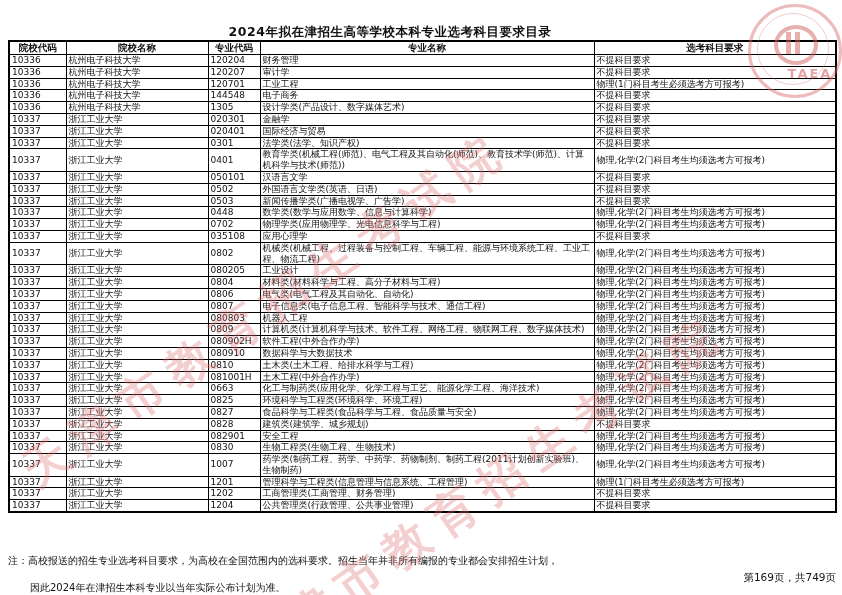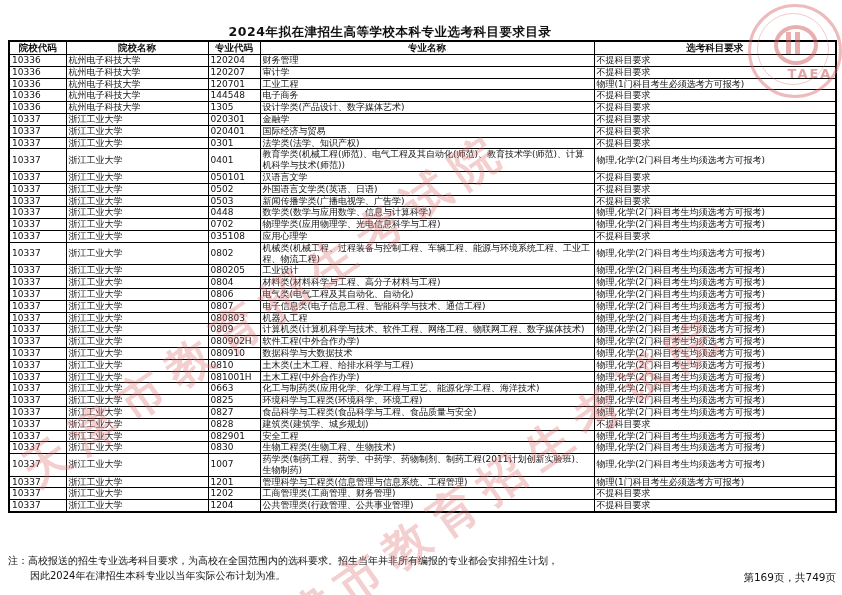--- a/index.html
+++ b/index.html
@@ -64,21 +64,21 @@
   .seal-label{position:absolute;left:18px;top:62px;width:88px;text-align:center;
     font-size:13px;font-weight:bold;color:rgba(205,90,90,0.55);letter-spacing:2px;}
   
   .brand{
     position:absolute;left:606px;top:530px;
     font-size:30px;font-weight:bold;letter-spacing:5px;
     color:#e6e6e6;-webkit-text-stroke:1.2px #b9b9b9;
     z-index:7;pointer-events:none;white-space:nowrap;
   }
   .note{position:absolute;left:8px;top:553px;font-size:10px;line-height:15px;width:640px;}
-  .note .l2{padding-left:22px;}
+  .note .l2{padding-left:22px;margin-top:12px;}
   .pageinfo{position:absolute;right:6px;top:571px;font-size:10.5px;margin-left:20px;}
 </style>
 </head>
 <body>
 
 <div class="page">
 
   <div class="title">2024年拟在津招生高等学校本科专业选考科目要求目录</div>
 
   <table class="grid">

